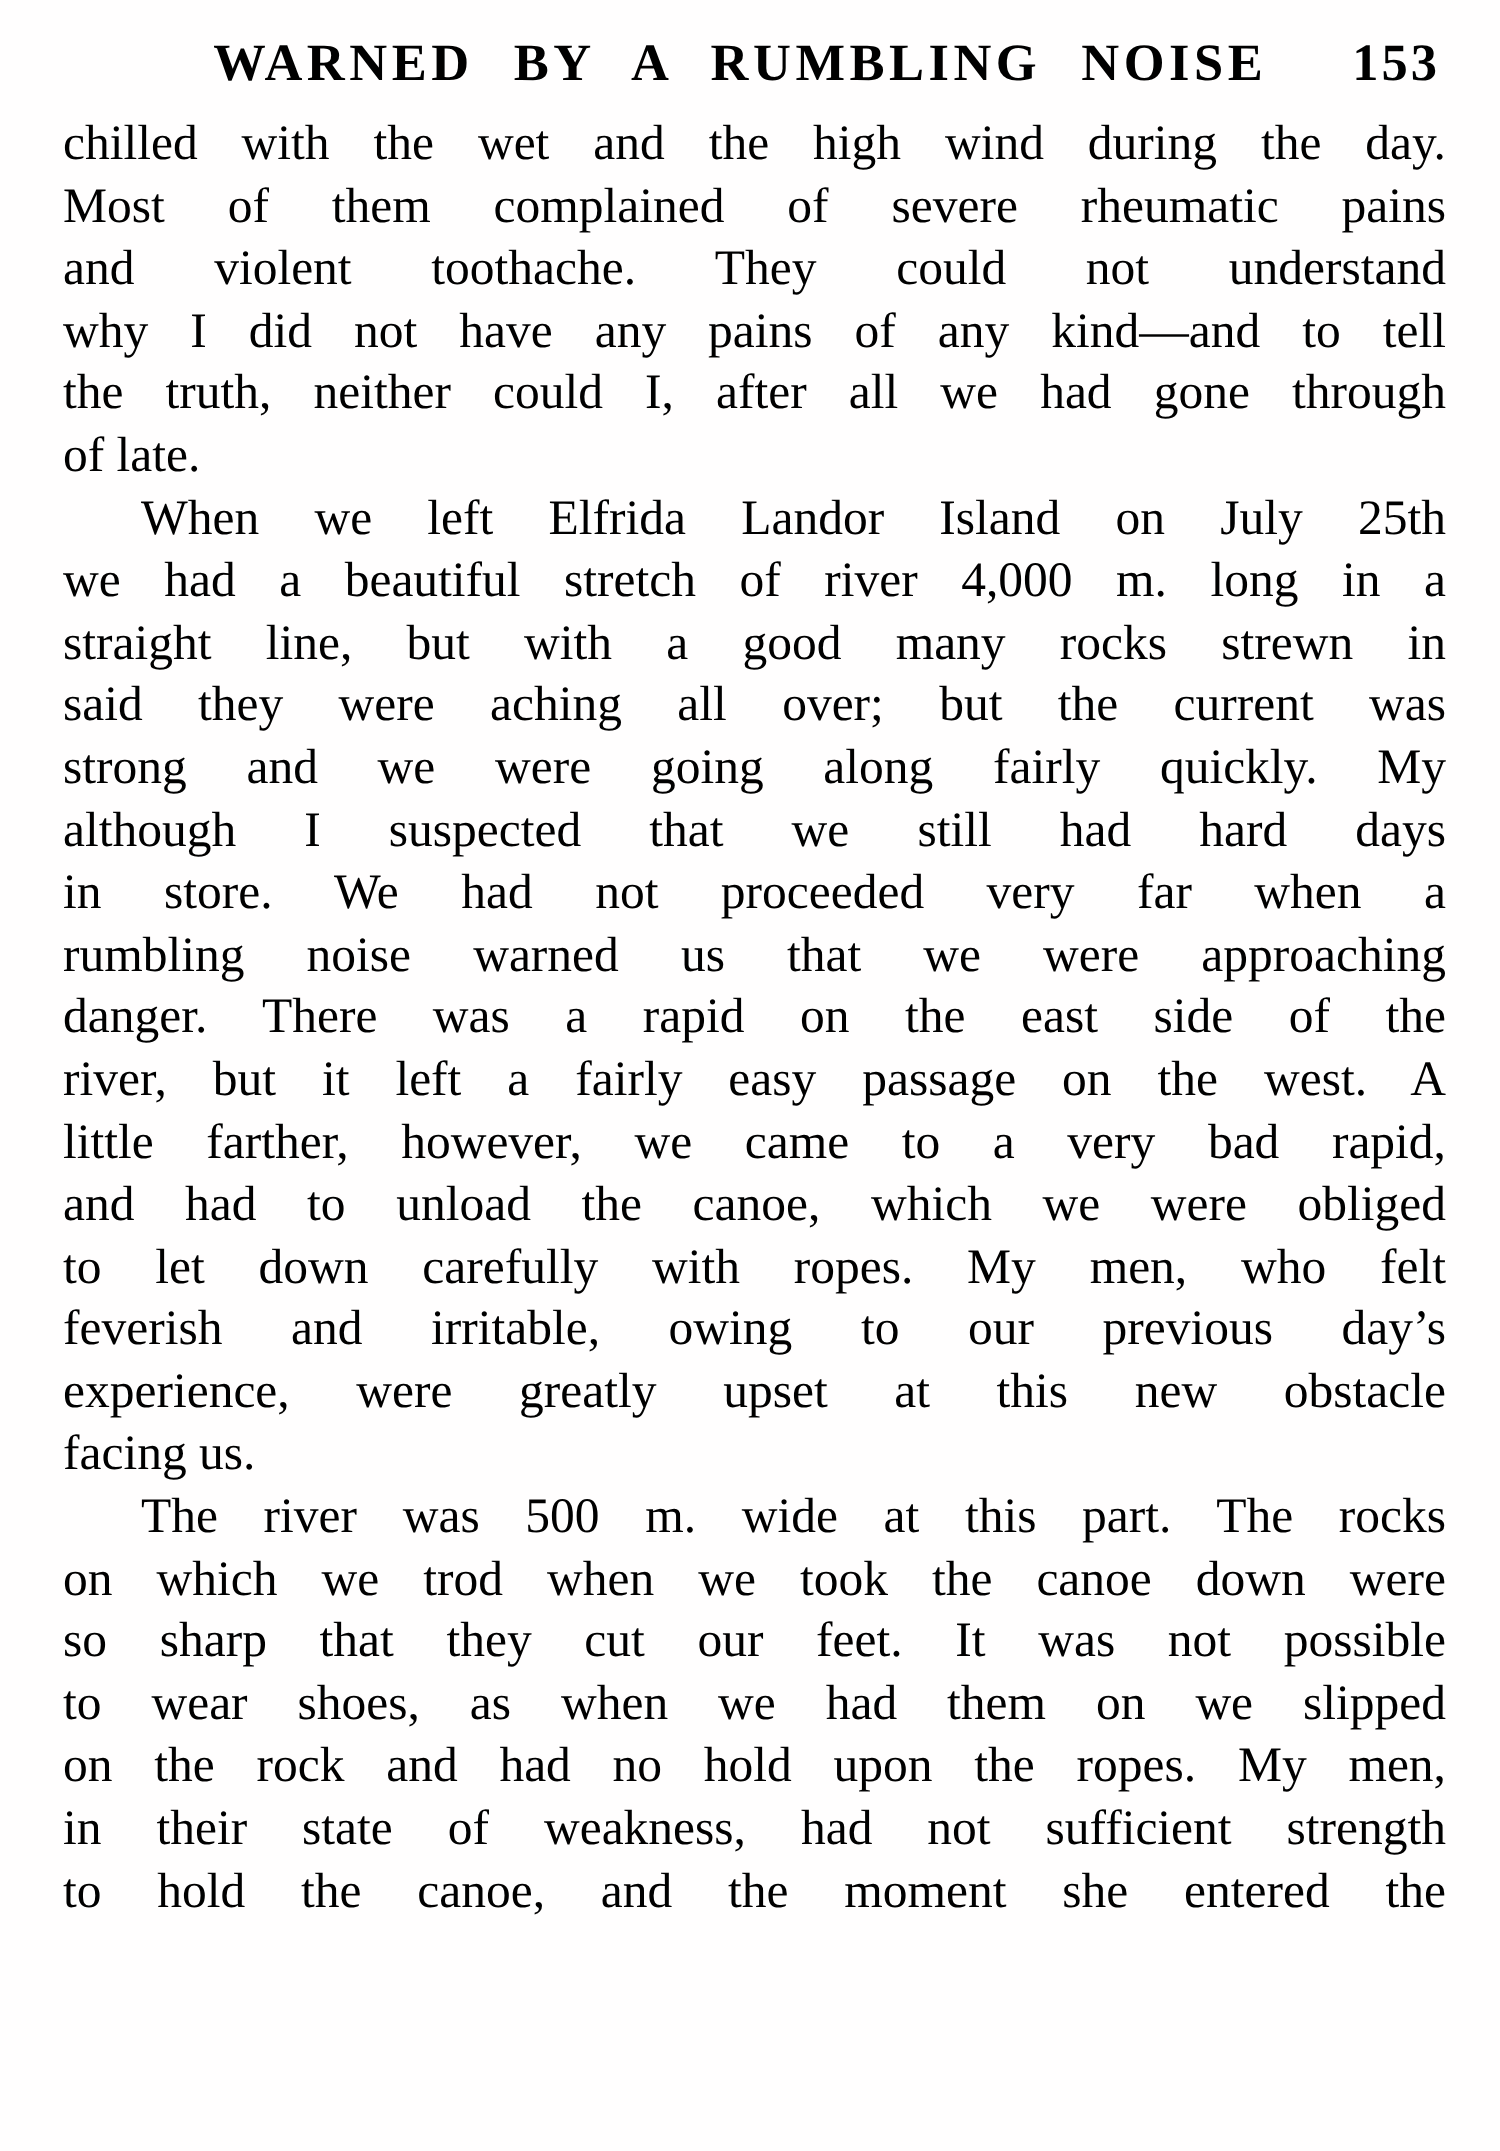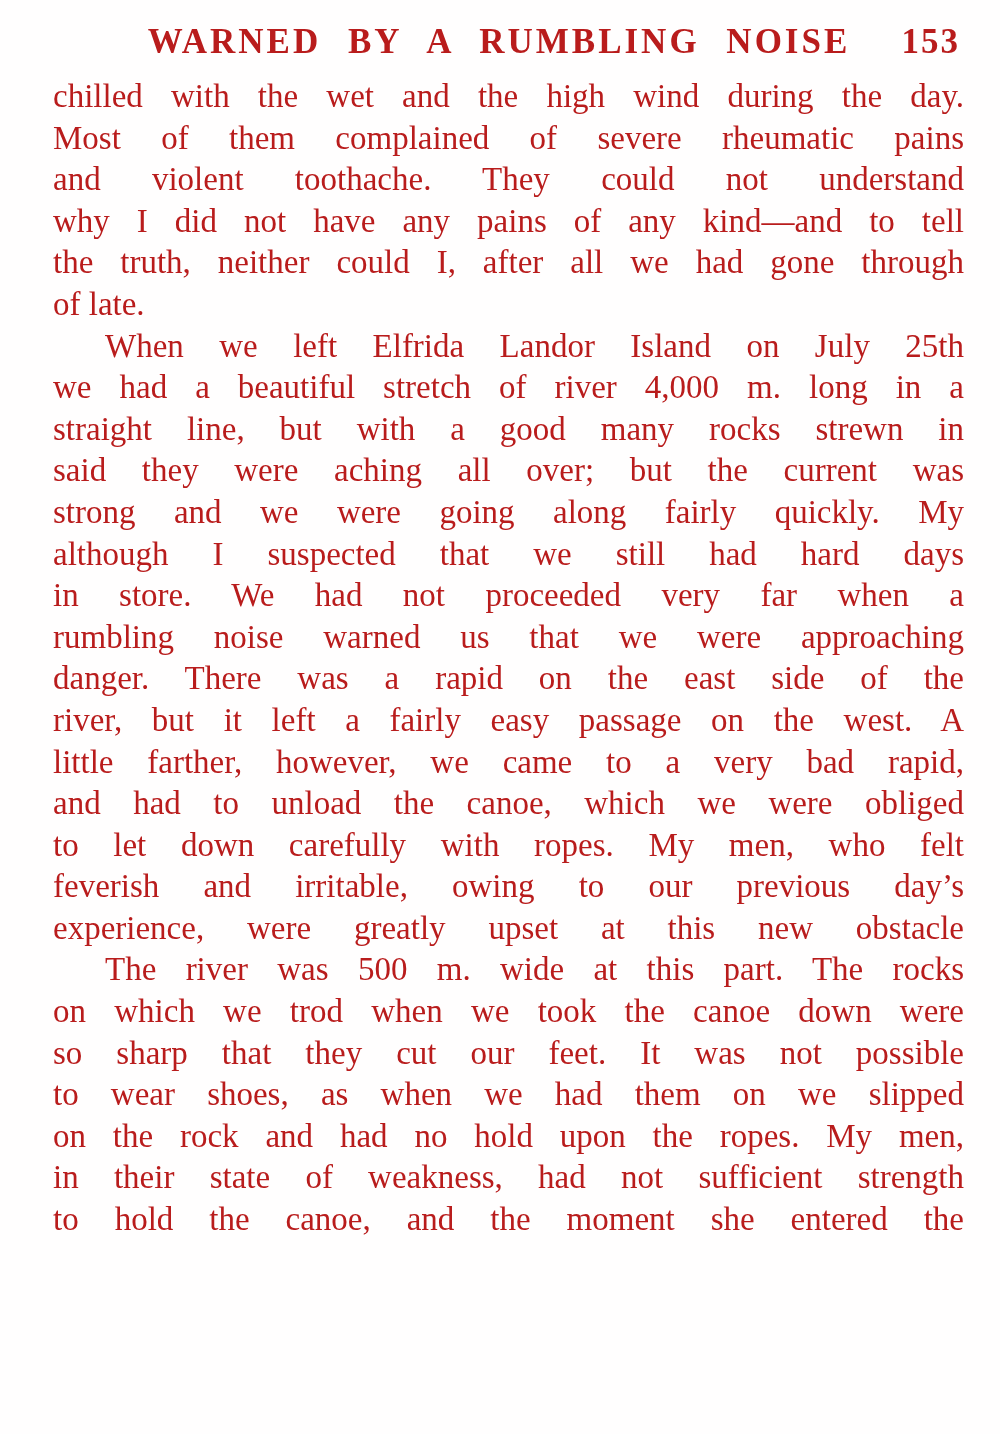--- a/index.html
+++ b/index.html
@@ -6,23 +6,23 @@
     margin: 0;
     padding: 0;
     background: #ffffff;
   }
   .page {
     position: relative;
     width: 1000px;
     height: 1434px;
     background: #fffefe;
     box-sizing: border-box;
-    padding: 20px 36px 0 34px;
+    padding: 20px 36px 0 23px;
     font-family: "Liberation Serif", "DejaVu Serif", serif;
-    color: #b91c1c;
+    color: #000000;
     overflow: hidden;
   }
   .running-header {
     position: relative;
     height: 44px;
     margin-bottom: 12px;
   }
   .running-header .header-title {
     display: block;
     text-align: center;
@@ -90,20 +90,21 @@
         <div class="line">although I suspected that we still had hard days</div>
         <div class="line">in store.  We had not proceeded very far when a</div>
         <div class="line">rumbling noise warned us that we were approaching</div>
         <div class="line">danger.  There was a rapid on the east side of the</div>
         <div class="line">river, but it left a fairly easy passage on the west.  A</div>
         <div class="line">little farther, however, we came to a very bad rapid,</div>
         <div class="line">and had to unload the canoe, which we were obliged</div>
         <div class="line">to let down carefully with ropes.  My men, who felt</div>
         <div class="line">feverish and irritable, owing to our previous day’s</div>
         <div class="line">experience, were greatly upset at this new obstacle</div>
+        <div class="line last">facing us.</div>
       </div>
       <div class="paragraph">
         <div class="line indent">The river was 500 m. wide at this part.  The rocks</div>
         <div class="line">on which we trod when we took the canoe down were</div>
         <div class="line">so sharp that they cut our feet.  It was not possible</div>
         <div class="line">to wear shoes, as when we had them on we slipped</div>
         <div class="line">on the rock and had no hold upon the ropes.  My men,</div>
         <div class="line">in their state of weakness, had not sufficient strength</div>
         <div class="line">to hold the canoe, and the moment she entered the</div>
       </div>

